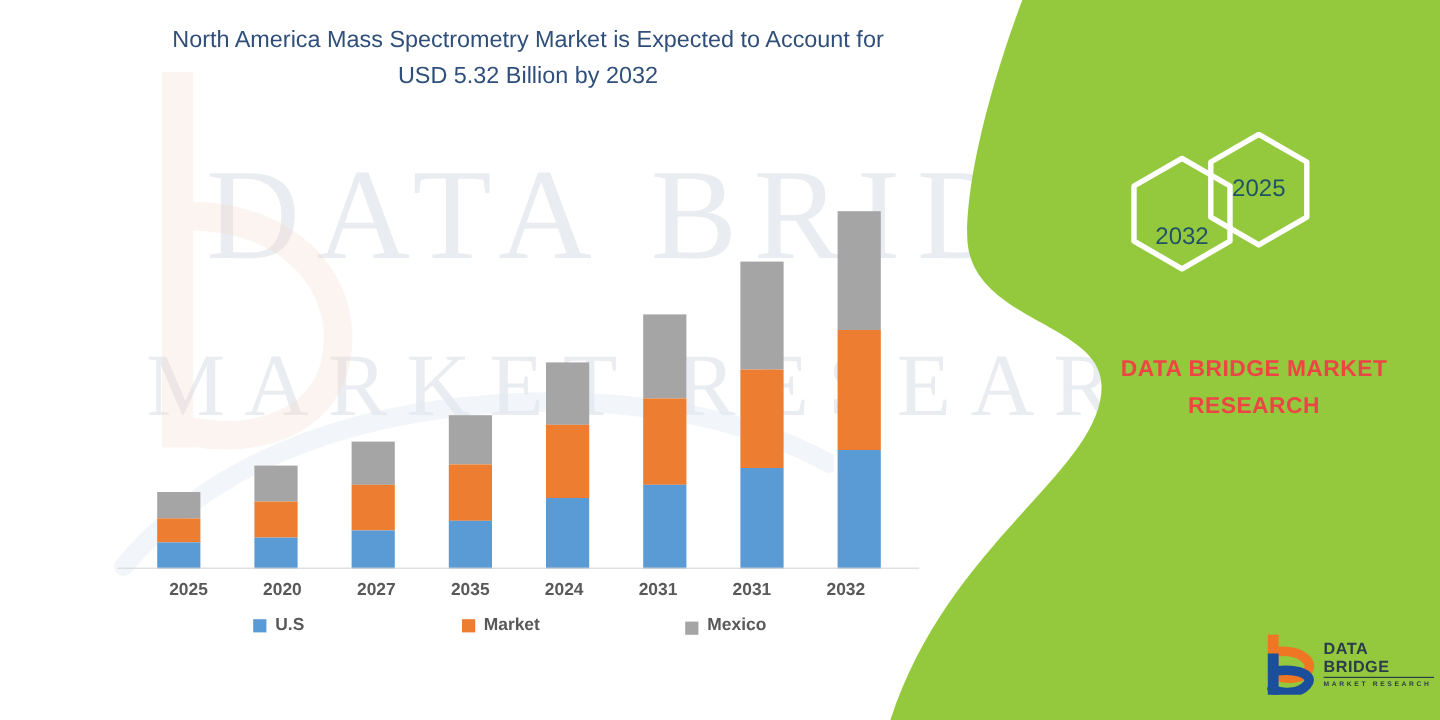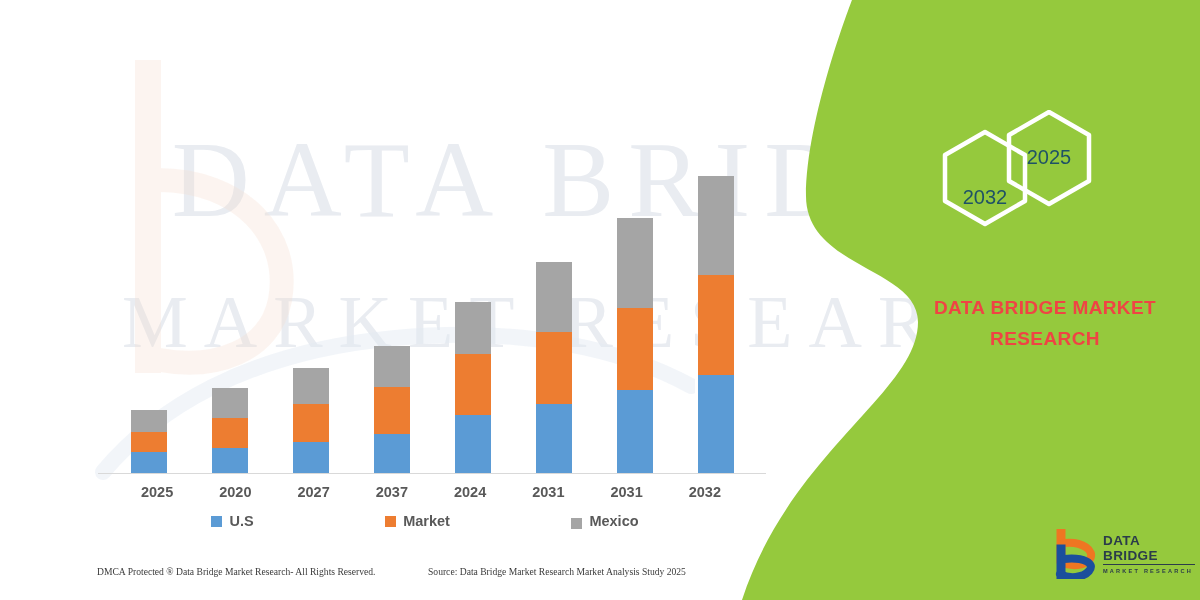--- a/index.html
+++ b/index.html
@@ -324,20 +324,21 @@
       <path d="M9 14 C28 12, 40 22, 35 30 C31 37, 16 38, 6 33" stroke="#ef7622" stroke-width="8" fill="none" stroke-linecap="round"></path>
       <path d="M6 20 L6 46" stroke="#1b4f9c" stroke-width="9" stroke-linecap="square" fill="none"></path>
       <path d="M9 30 C28 28, 41 34, 34 42 C28 49, 14 50, 5 45" stroke="#1b4f9c" stroke-width="8" fill="none" stroke-linecap="round"></path>
     </svg>
     <div class="logo-text">
       <div class="l1">DATA BRIDGE</div>
       <div class="l2">MARKET RESEARCH</div>
     </div>
   </div>
 
+  <div class="headline">North America Mass Spectrometry Market is Expected to Account for USD 5.32 Billion by 2032</div>
 
   <div class="chart">
     <div class="plot" id="plot">
         <div class="barcol">
           <div class="seg mexico" style="background: rgb(165, 165, 165); height: 22px;"></div>
           <div class="seg canada" style="background: rgb(237, 125, 49); height: 20px;"></div>
           <div class="seg us" style="background: rgb(91, 155, 213); height: 22px;"></div>
         </div>
         <div class="barcol">
           <div class="seg mexico" style="background: rgb(165, 165, 165); height: 30px;"></div>
@@ -375,21 +376,21 @@
           <div class="seg us" style="background: rgb(91, 155, 213); height: 99px;"></div>
         </div>
       </div>
     <div class="axis-line"></div>
   </div>
 
   <div class="xaxis" id="xaxis">
       <div class="xtick">2025</div>
       <div class="xtick">2020</div>
       <div class="xtick">2027</div>
-      <div class="xtick">2037</div>
+      <div class="xtick">2035</div>
       <div class="xtick">2024</div>
       <div class="xtick">2031</div>
       <div class="xtick">2031</div>
       <div class="xtick">2032</div>
     </div>
 
   <div class="legend" id="legend">
       <div class="legend-item i0">
         <span class="swatch" style="background: rgb(91, 155, 213);"></span>
         <span>U.S</span>
@@ -397,18 +398,14 @@
       <div class="legend-item i1">
         <span class="swatch" style="background: rgb(237, 125, 49);"></span>
         <span>Market</span>
       </div>
       <div class="legend-item i2">
         <span class="swatch" style="background: rgb(165, 165, 165);"></span>
         <span>Mexico</span>
       </div>
     </div>
 
-  <div class="footer">
-    <div class="dmca">DMCA Protected ® Data Bridge Market Research- All Rights Reserved.</div>
-    <div class="source">Source: Data Bridge Market Research  Market Analysis Study 2025</div>
-  </div>
 
 </div>
 
 </body></html>

